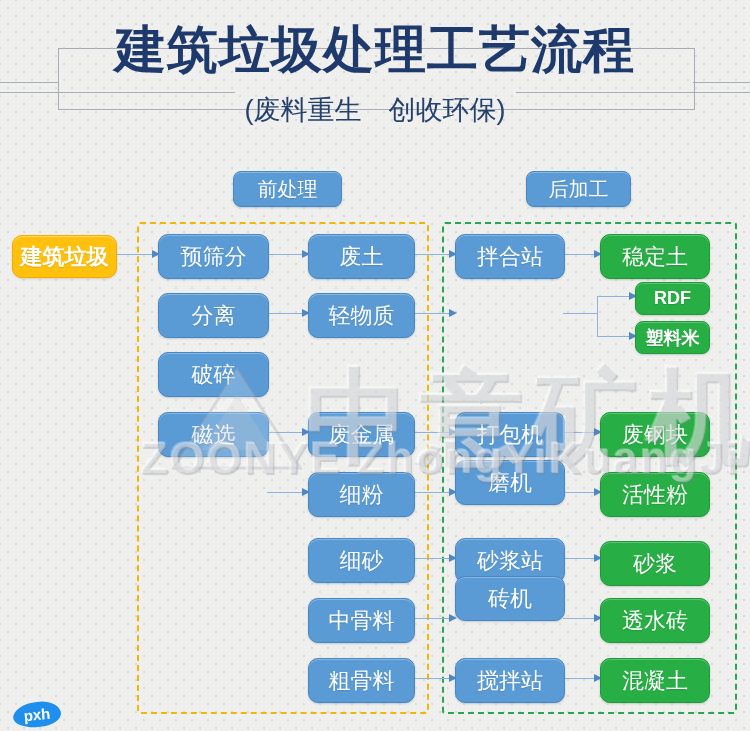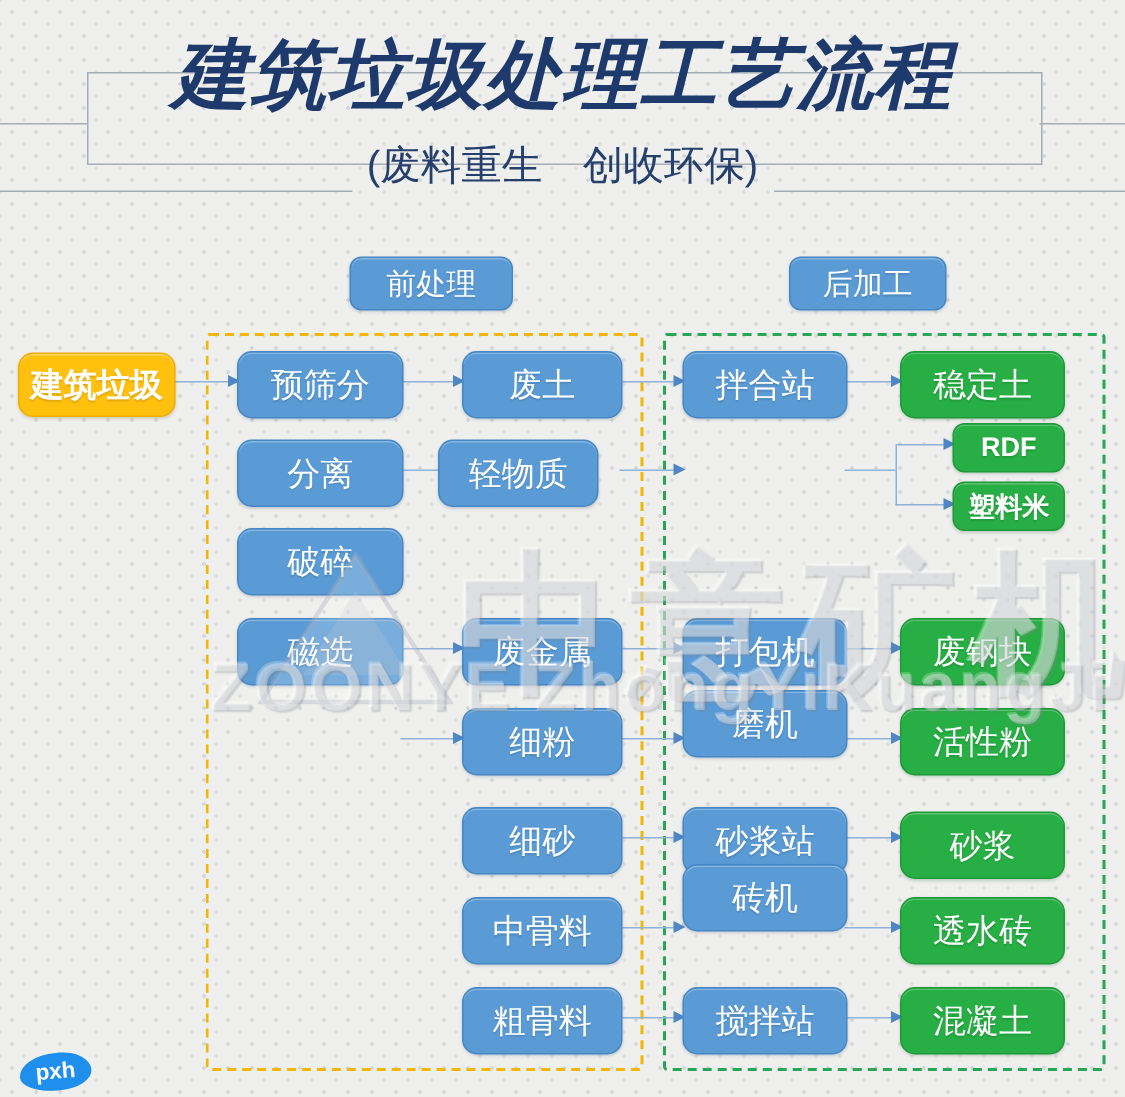--- a/index.html
+++ b/index.html
@@ -14,25 +14,25 @@
       radial-gradient(rgba(185,187,192,0.45) 1.1px, transparent 1.3px),
       radial-gradient(rgba(185,187,192,0.30) 1.1px, transparent 1.3px);
     background-size:16px 16px;
     background-position:0 0,8px 8px;
   }
   
   .deco-rect{position:absolute;left:58px;top:48px;width:635px;height:60px;border:1px solid #a7adb6;z-index:1;}
   .deco-line{position:absolute;height:1px;background:#a7adb6;z-index:1;}
   .page-title{
     position:absolute;left:0;top:16px;width:750px;text-align:center;
-    font-size:51px;font-weight:900;color:#1e3a6c;letter-spacing:1px;z-index:3;font-style:italic;
+    font-size:51px;font-weight:900;color:#1e3a6c;letter-spacing:1px;z-index:3;
   }
   .subtitle-row{
     position:absolute;left:0;top:92px;width:750px;height:36px;
-    display:flex;align-items:flex-end;z-index:2;
+    display:flex;align-items:flex-start;z-index:2;
   }
   .subtitle-row .rule{flex:1;height:1px;background:#a7adb6;}
   .subtitle-text{margin:0 10px;font-size:27px;color:#26406e;font-weight:500;white-space:nowrap;}
 
   
   .outline{position:absolute;z-index:1;border-radius:3px;}
   .outline.yellow{left:137px;top:222px;width:288px;height:488px;border:2.5px dashed #f2b705;}
   .outline.green {left:442px;top:222px;width:291px;height:488px;border:2.5px dashed #27a653;}
 
   
@@ -96,21 +96,21 @@
   <div class="node blue label" style="left:233px;top:171px;width:107px;height:34px">前处理</div>
   <div class="node blue label" style="left:526px;top:171px;width:103px;height:34px">后加工</div>
 
   <div class="node yellow" style="left:12px;top:235px;width:103px;height:41px">建筑垃圾</div>
   <div class="node blue" style="left:158px;top:234px;width:109px;height:43px">预筛分</div>
   <div class="node blue" style="left:308px;top:234px;width:105px;height:43px">废土</div>
   <div class="node blue" style="left:455px;top:234px;width:108px;height:43px">拌合站</div>
   <div class="node green" style="left:600px;top:234px;width:108px;height:43px">稳定土</div>
 
   <div class="node blue" style="left:158px;top:293px;width:109px;height:43px">分离</div>
-  <div class="node blue" style="left:292px;top:293px;width:105px;height:43px">轻物质</div>
+  <div class="node blue" style="left:308px;top:293px;width:105px;height:43px">轻物质</div>
   <div class="node green small" style="left:635px;top:282px;width:73px;height:31px">RDF</div>
   <div class="node blue" style="left:158px;top:352px;width:109px;height:43px">破碎</div>
 
   <div class="node green small" style="left:635px;top:321px;width:73px;height:31px">塑料米</div>
 
   <div class="node blue" style="left:158px;top:412px;width:109px;height:43px">磁选</div>
   <div class="node blue" style="left:308px;top:412px;width:105px;height:43px">废金属</div>
   <div class="node blue" style="left:455px;top:412px;width:108px;height:43px">打包机</div>
   <div class="node green" style="left:600px;top:412px;width:108px;height:43px">废钢块</div>
 

